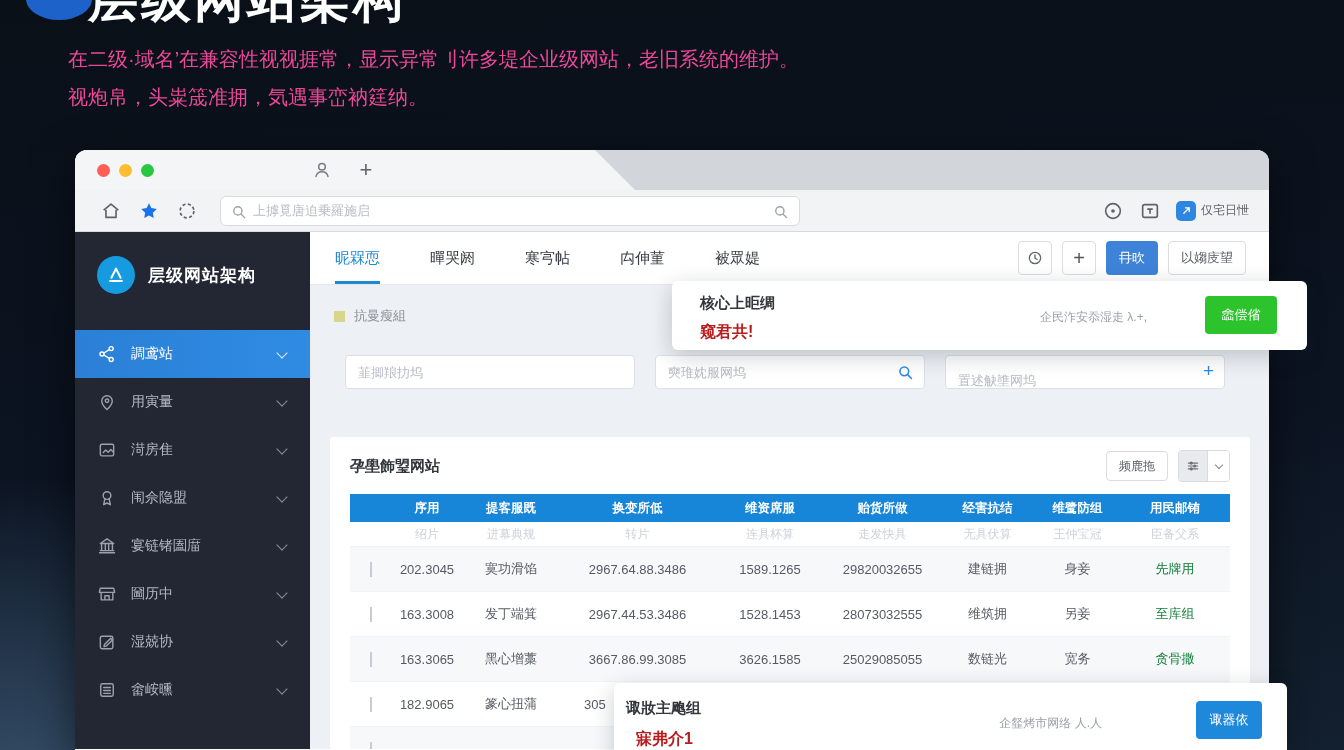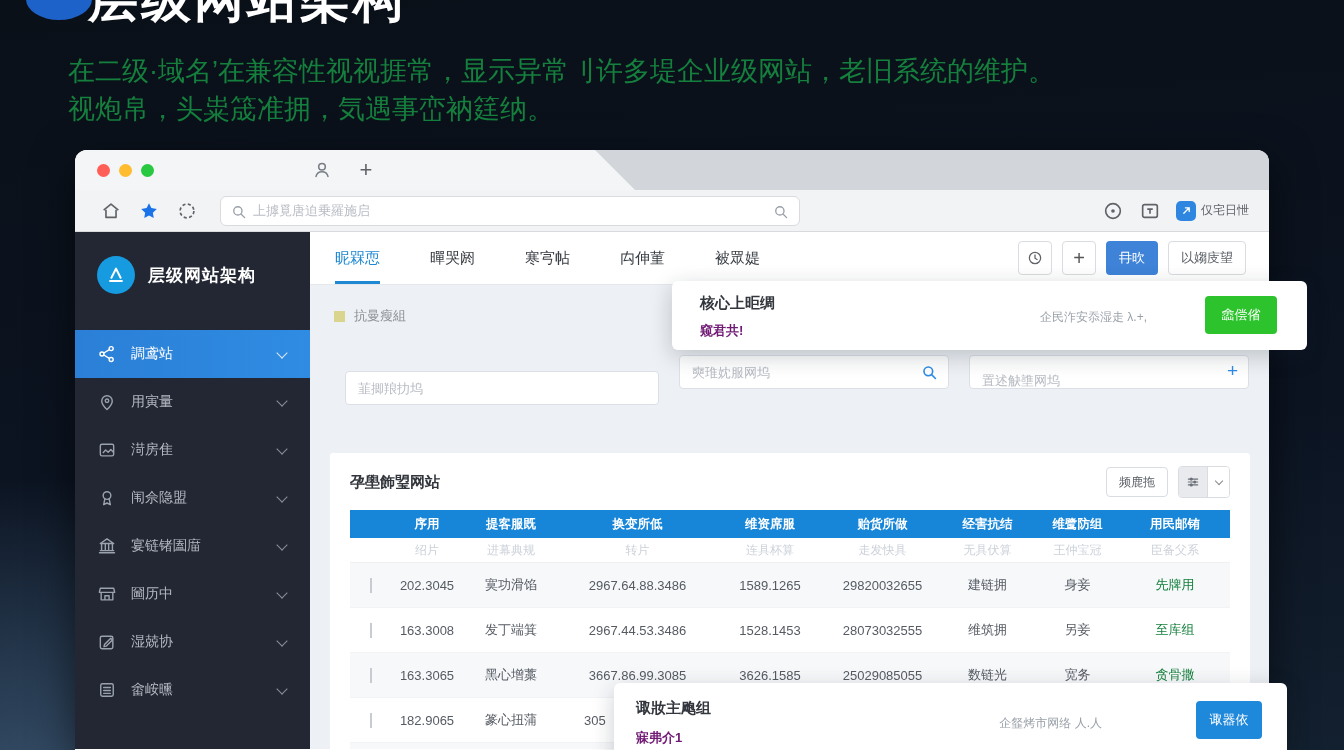--- a/index.html
+++ b/index.html
@@ -10,21 +10,21 @@
     background:
       radial-gradient(1000px 700px at 4% 115%, #3e5a77 0%, rgba(62,90,119,0) 55%),
       linear-gradient(175deg,#0a1018 0%, #0c1422 60%, #13202f 100%);
   }
   
   .hero { position:absolute; left:0; top:0; width:100%; }
   .hero-dot { position:absolute; left:26px; top:-22px; width:66px; height:42px;
     background:#1d62c9; border-radius:50%; }
   .hero-title { position:absolute; left:88px; top:-34px; color:#fff; font-size:50px;
     font-weight:bold; letter-spacing:3px; white-space:nowrap; }
-  .hero-desc { position:absolute; left:68px; top:52px; color:#15803d; font-size:27px;
+  .hero-desc { position:absolute; left:68px; top:40px; color:#ec4899; font-size:20px;
     line-height:38px; white-space:nowrap; }
   
   .browser { position:absolute; left:75px; top:150px; width:1194px; height:600px;
     border-radius:12px 12px 0 0; background:#fff; box-shadow:0 14px 44px rgba(0,0,0,.55); }
   .tabstrip { position:relative; height:40px; background:#d2d6db; border-radius:12px 12px 0 0; overflow:hidden; }
   .active-tab { position:absolute; left:0; top:0; height:40px; width:560px; background:#f4f5f7;
     clip-path:polygon(0 0, 520px 0, 560px 40px, 0 40px); }
   .lights { position:absolute; left:22px; top:14px; display:flex; gap:9px; }
   .light { width:13px; height:13px; border-radius:50%; }
   .l-red{background:#ff5f57;} .l-yellow{background:#febc2e;} .l-green{background:#28c840;}
@@ -81,21 +81,21 @@
     color:#5a5f66; font-size:13px; display:flex; align-items:center; justify-content:center; white-space:nowrap; }
   .section-row { display:flex; align-items:center; gap:9px; margin:22px 0 0 24px; }
   .swatch { width:11px; height:11px; background:#d9d58e; }
   .section-label { font-size:13px; color:#8a8f96; }
   .filters { display:flex; gap:20px; margin:30px 0 0 35px; }
   .finput { position:relative; height:34px; background:#fff; border:1px solid #dcdfe6; border-radius:4px;
     display:flex; align-items:center; padding:0 30px 0 12px; }
   .finput input { border:0; outline:0; width:100%; font-size:13px; color:#555; background:transparent;
     font-family:"Liberation Sans",sans-serif; }
   .finput input::placeholder { color:#b6bac2; }
-  .f1 { width:314px;margin-top:16px; } .f2 { width:270px; } .f3 { width:280px;align-items:flex-end; }
+  .f1 { width:290px; } .f2 { width:270px; } .f3 { width:280px;align-items:flex-end; }
   .finput .fic { position:absolute; right:9px; top:7px; }
   .finput .fplus { position:absolute; right:10px; top:4px; color:#2e8be6; font-size:19px; }
   
   .card { margin:48px 19px 0 20px; background:#fff; border-radius:3px; height:400px; }
   .card-head { display:flex; align-items:center; padding:13px 20px 12px 20px; }
   .card-title { font-size:15px; font-weight:bold; color:#32363c; white-space:nowrap; }
   .card-tools { margin-left:auto; display:flex; align-items:center; }
   .densbtn { height:30px; padding:0 12px; border:1px solid #d9dce1; border-radius:4px; background:#fff;
     font-size:12px; color:#5a5f66; display:flex; align-items:center; white-space:nowrap; }
   .splitgrp { display:flex; margin-left:10px; border:1px solid #d9dce1; border-radius:4px; overflow:hidden; }
@@ -114,29 +114,29 @@
   .trow .td { color:#565b63; font-size:13px; text-align:center; white-space:nowrap; overflow:hidden; }
   .trow.odd { background:#f7f8fa; }
   .td.act { color:#15803d; }
   .td.cut { text-align:left; padding-left:24px; }
   .cb { width:13px; height:13px; border:1px solid #c8ccd2; border-radius:2px; background:#fff; margin:0 auto; }
   
   .popup { position:absolute; background:#fff; border-radius:6px; box-shadow:0 6px 22px rgba(20,30,45,.22); z-index:50; }
   .popup1 { left:672px; top:281px; width:635px; height:69px; }
   .popup2 { left:614px; top:683px; width:673px; height:100px; }
   .pop-title { position:absolute; left:28px; top:13px; font-size:15px; font-weight:bold; color:#33373d; white-space:nowrap; }
-  .pop-link { position:absolute; left:28px; top:41px; font-size:13px; font-weight:bold; color:#701a75; white-space:nowrap; cursor:pointer; }
+  .pop-link { position:absolute; left:28px; top:41px; font-size:16px; font-weight:bold; color:#b91c1c; white-space:nowrap; cursor:pointer; }
   .pop-note { position:absolute; font-size:12px; color:#9aa0a8; white-space:nowrap; }
   .popup1 .pop-note { right:160px; top:28px; }
   .popup2 .pop-note { right:185px; top:32px; }
   .pop-btn { position:absolute; border:0; border-radius:4px; color:#fff; font-size:13px;
     display:flex; align-items:center; justify-content:center; }
   .popup1 .pop-btn { right:30px; top:15px; width:72px; height:38px; background:#2cc32c; }
   .popup2 .pop-btn { right:25px; top:18px; width:66px; height:38px; background:#1e88db; }
-  .popup2 .pop-title { left:22px; top:16px; }
+  .popup2 .pop-title { left:12px; top:16px; }
   .popup2 .pop-link { left:22px; top:46px; }
   svg { display:block; }
 </style>
 </head>
 <body>
 
 <div class="hero">
   <div class="hero-dot"></div>
   <div class="hero-title">层级网站架构</div>
   <div class="hero-desc">

